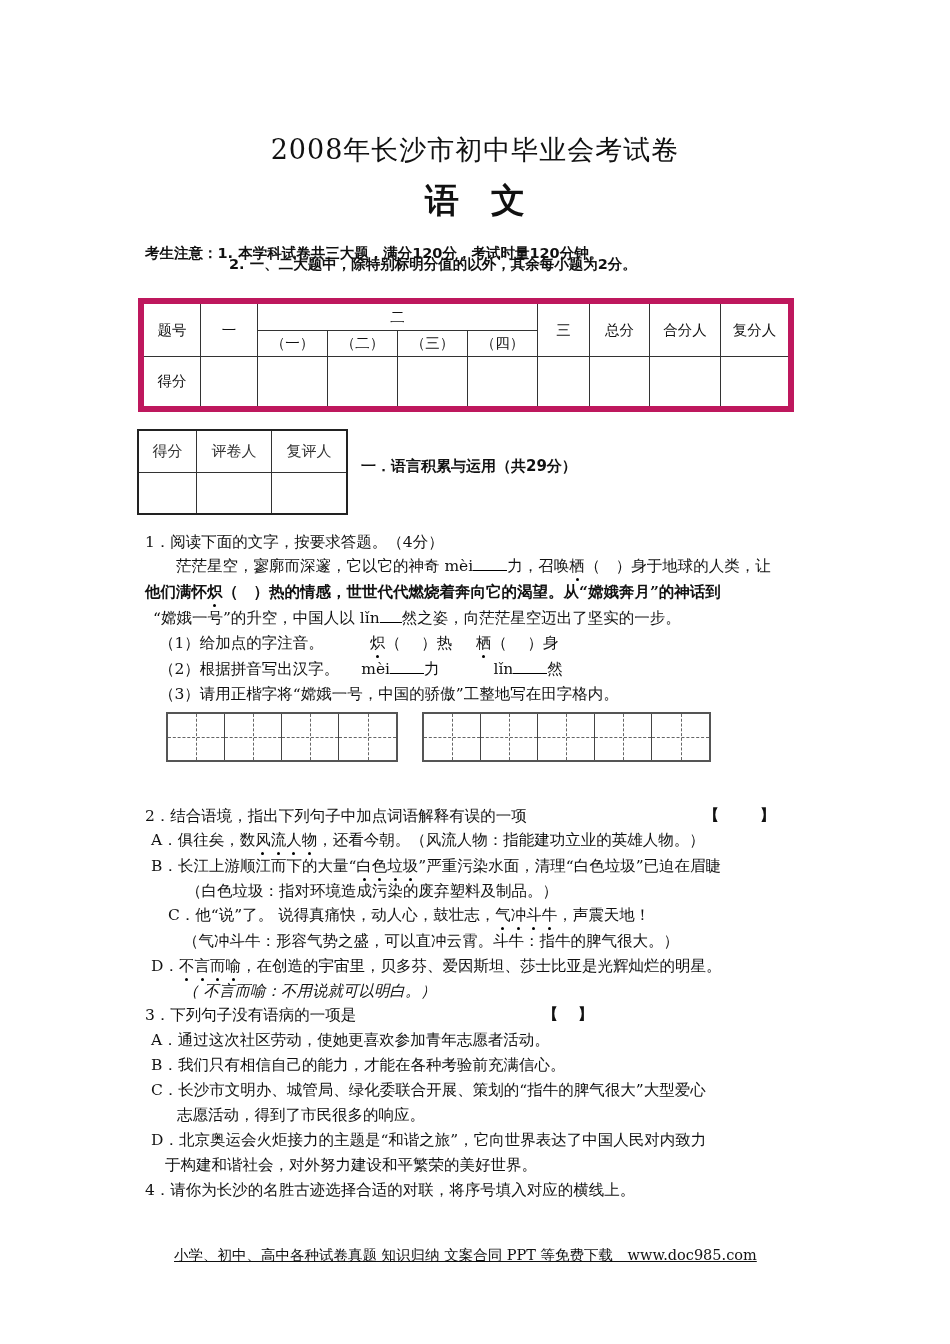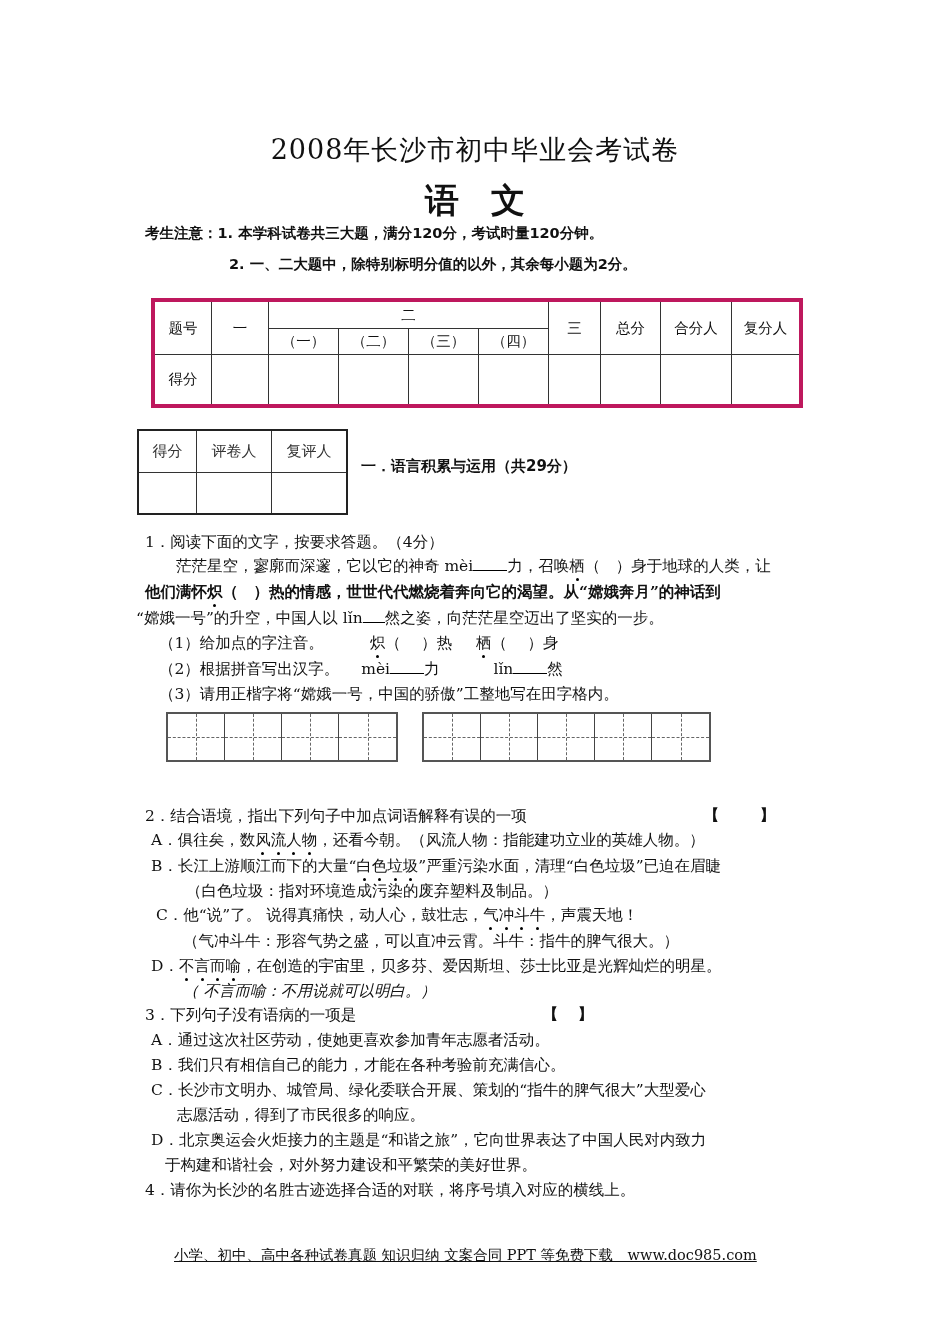--- a/index.html
+++ b/index.html
@@ -4,25 +4,25 @@
 <style>
   html, body { margin: 0; padding: 0; background: #ffffff; }
   body { width: 950px; height: 1344px; position: relative; overflow: hidden; color: #111; font-family: "DejaVu Serif", "Liberation Serif", serif; }
   .abs { position: absolute; white-space: nowrap; }
   .serif { font-family: "DejaVu Serif", "Liberation Serif", serif; }
   .sans { font-family: "DejaVu Sans", "Liberation Sans", sans-serif; }
 
   #title { left: 0; width: 950px; top: 132px; text-align: center; font-size: 27px; letter-spacing: 1px; }
   #subject { left: 0; width: 950px; top: 178px; text-align: center; font-size: 34px; font-weight: bold; letter-spacing: 32px; padding-left: 32px; box-sizing: border-box; }
   .note { font-size: 14.5px; font-weight: bold; }
-  #note1 { left: 145px; top: 224px; }
+  #note1 { left: 145px; top: 244px; }
   #note2 { left: 229px; top: 255px; }
 
   
-  table.score { position: absolute; left: 151px; top: 298px; border-collapse: collapse; border: 4px solid #be185d; font-family: Liberation Mono, monospace; font-size: 14.5px; }
+  table.score { position: absolute; left: 138px; top: 298px; border-collapse: collapse; border: 6px solid #be185d; font-family: Liberation Mono, monospace; font-size: 14.5px; }
   table.score td { border: 1px solid #333; text-align: center; padding: 0; }
   table.score tr.r1 td { height: 26px; }
   table.score tr.r2 td { height: 25px; }
   table.score tr.r3 td { height: 49px; }
 
   
   table.grader { position: absolute; left: 137px; top: 429px; border-collapse: collapse; border: 2px solid #222; font-size: 15px; }
   table.grader td { border: 1px solid #333; text-align: center; height: 40px; padding: 0; color: #333; }
   table.grader tr:first-child td { height: 41px; }
   #sec1-heading { left: 361px; top: 457px; font-size: 15px; font-weight: bold; }
@@ -99,21 +99,21 @@
   </table>
 <div class="abs sans" id="sec1-heading">一．语言积累与运用（共29分）</div>
 
 <div class="abs line" style="left:145px; top:532px;">1．阅读下面的文字，按要求答题。（4分）</div>
 <div class="abs line" style="left:176px; top:556px;">
   <span>茫茫星空，寥廓而深邃，它以它的神奇 mèi</span><span class="blank b2"></span><span>力，召唤</span><span class="dot">栖</span><span>（　）身于地球的人类，让</span>
 </div>
 <div class="abs line" style="left:145px; top:582px;font-weight:bold;">
   <span>他们满怀</span><span class="dot">炽</span><span>（　）热的情感，世世代代燃烧着奔向它的渴望。从“嫦娥奔月”的神话到</span>
 </div>
-<div class="abs line" style="left:136px; top:608px;">
+<div class="abs line" style="left:153px; top:608px;">
   <span>“嫦娥一号”的升空，中国人以 lǐn</span><span class="blank b1"></span><span>然之姿，向茫茫星空迈出了坚实的一步。</span>
 </div>
 <div class="abs line" style="left:159px; top:633px;">
   <span>（1）给加点的字注音。</span>
   <span style="display:inline-block; width:36px;"></span>
   <span class="dot">炽</span><span>（　 ）热</span>
   <span style="display:inline-block; width:14px;"></span>
   <span class="dot">栖</span><span>（　 ）身</span>
 </div>
 <div class="abs line" style="left:159px; top:659px;">
@@ -171,21 +171,21 @@
 <div class="abs" style="left:722px; top:806px; width:40px; height:18px;"></div>
 <div class="abs bracket" style="left:760px; top:806px;">】</div>
 
 <div class="abs line" style="left:151px; top:830px;">
   <span>A．俱往矣，数</span><span class="dot-word"><span class="dot">风</span><span class="dot">流</span><span class="dot">人</span><span class="dot">物</span></span><span>，还看今朝。（风流人物：指能建功立业的英雄人物。）</span>
 </div>
 <div class="abs line" style="left:151px; top:856px;">
   <span>B．长江上游顺江而下的大量“</span><span class="dot-word"><span class="dot">白</span><span class="dot">色</span><span class="dot">垃</span><span class="dot">圾</span></span><span>”严重污染水面，清理“白色垃圾”已迫在眉睫</span>
 </div>
 <div class="abs line" style="left:186px; top:881px;">（白色垃圾：指对环境造成污染的废弃塑料及制品。）</div>
-<div class="abs line" style="left:156px; top:905px;">
+<div class="abs line" style="left:168px; top:905px;">
   <span>C．他“说”了。 说得真痛快，动人心，鼓壮志，</span><span class="dot-word"><span class="dot">气</span><span class="dot">冲</span><span class="dot">斗</span><span class="dot">牛</span></span><span>，声震天地！</span>
 </div>
 <div class="abs line" style="left:183px; top:931px;">（气冲斗牛：形容气势之盛，可以直冲云霄。斗牛：指牛的脾气很大。）</div>
 <div class="abs line" style="left:151px; top:956px;">
   <span>D．</span><span class="dot-word"><span class="dot">不</span><span class="dot">言</span><span class="dot">而</span><span class="dot">喻</span></span><span>，在创造的宇宙里，贝多芬、爱因斯坦、莎士比亚是光辉灿烂的明星。</span>
 </div>
 <div class="abs line" style="left:183px; top:981px;font-style:italic;">（ 不言而喻：不用说就可以明白。）</div>
 
 <div class="abs line" style="left:145px; top:1005px;">3．下列句子没有语病的一项是</div>
 <div class="abs bracket" style="left:543px; top:1005px;">【</div>

